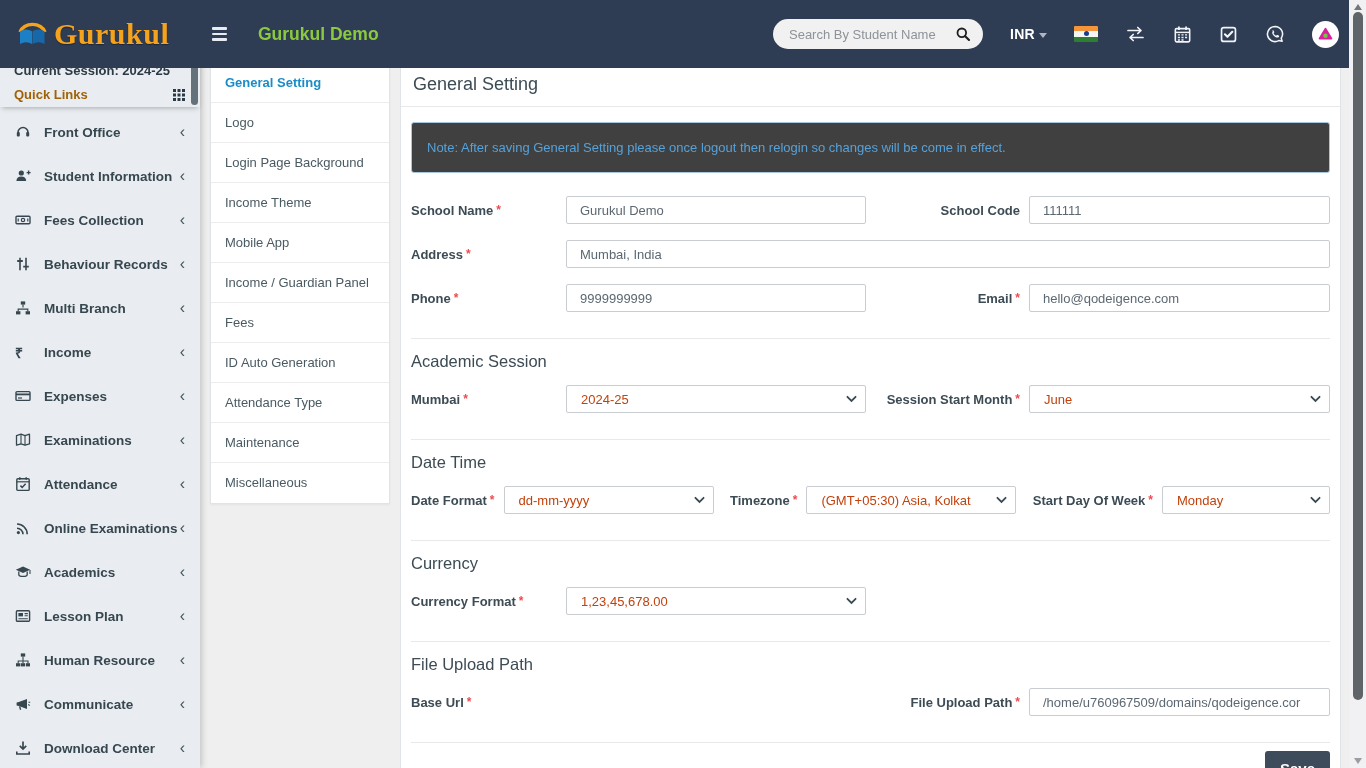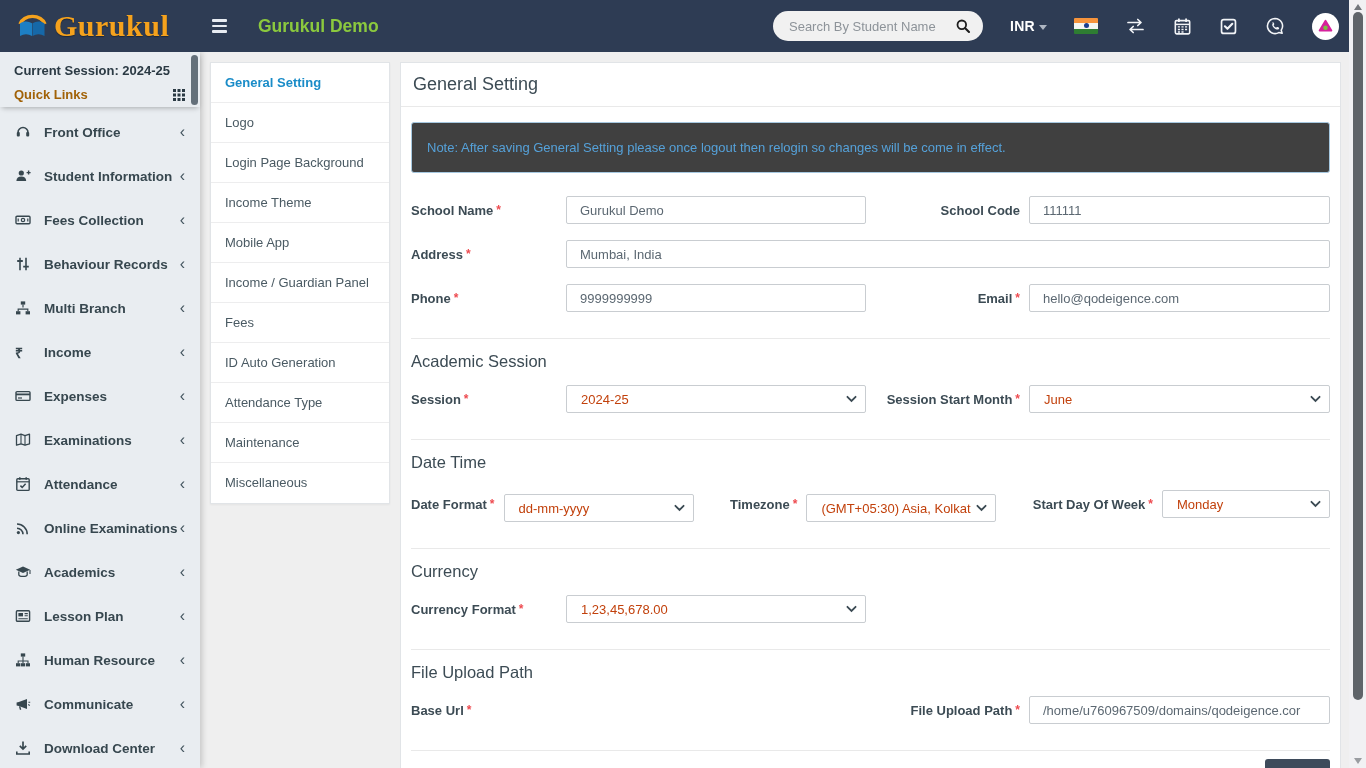--- a/index.html
+++ b/index.html
@@ -1,20 +1,20 @@
 <!DOCTYPE html>
 <html><head>
 <meta charset="utf-8">
 <style>
   * { margin:0; padding:0; box-sizing:border-box; }
   html,body { width:1366px; height:768px; overflow:hidden; }
   body { font-family:"Liberation Sans", sans-serif; background:#efefef; position:relative; }
 
   
-  .navbar { position:absolute; top:0; left:0; width:1349px; height:52px; background:#2e3c54;
+  .navbar { position:absolute; top:0; left:0; width:1349px; height:68px; background:#2e3c54;
             display:flex; align-items:center; z-index:30; }
   .logo { width:200px; display:flex; align-items:center; padding-left:14px; cursor:pointer; }
   .logo-text { font-family:"Liberation Serif", serif; font-weight:bold; font-size:30px;
                color:#f5a21d; margin-left:4px; letter-spacing:.5px; text-shadow:0 1px 1px rgba(0,0,0,.35); }
   .hamburger { width:20px; margin-left:12px; cursor:pointer; }
   .hamburger div { height:2.5px; background:#e8ecf2; margin:3px 0; border-radius:1px; width:15px; }
   .app-title { color:#8bc93e; font-weight:bold; font-size:17.5px; margin-left:26px; }
   .nav-right { margin-left:auto; display:flex; align-items:center; margin-right:10px; }
   .search-pill { width:210px; height:30px; background:#f1f1f1; border-radius:15px;
                  display:flex; align-items:center; padding:0 12px 0 16px; }
@@ -81,21 +81,21 @@
             padding:0 13px; font-size:13px; color:#5c6872; outline:none; background:#fff; }
   .sel { height:28px; border:1px solid #c9cdd1; border-radius:2px; background:#fff;
          display:flex; align-items:center; padding:0 26px 0 14px; font-size:13px; color:#c2410c;
          position:relative; cursor:pointer; white-space:nowrap; overflow:hidden; }
   .sel .sel-caret { position:absolute; right:8px; top:9px; }
   .sep { border-top:1px solid #e9e9e9; margin-top:26px; }
   .sect-title { margin:13px 0 14px 0; font-size:16.5px; color:#3c4b54; }
   .dt-row { display:flex; align-items:center; justify-content:space-between; margin-bottom:16px; }
   .dt-group { display:flex; align-items:center; }
   .dt-lab { font-size:13px; font-weight:bold; color:#3c4b54; padding-right:9px; white-space:nowrap; }
-  .w190 { width:190px;margin-top:8px; } .w168 { width:168px; }
+  .w190 { width:210px; } .w168 { width:168px; }
   .save-row { display:flex; justify-content:flex-end; padding-top:8px; }
   .save-btn { background:#3e4b5b; color:#fff; border:none; border-radius:3px; font-size:15px;
               font-weight:bold; padding:9px 15px; cursor:pointer; font-family:"Liberation Sans", sans-serif; }
 
   
   .page-scrollbar { position:absolute; top:0; right:0; width:17px; height:768px; background:#f1f1f3;
                     z-index:40; }
   .sb-arrow { position:absolute; left:0; width:17px; height:14px; display:flex;
               align-items:center; justify-content:center; }
   .sb-up { top:0; } .sb-down { bottom:0; }
@@ -433,21 +433,21 @@
       <div class="frow">
         <span class="lab"><span>Phone</span><span class="req">*</span></span>
         <span class="in-left"><input class="f" value="9999999999" style=""></span>
         <span class="lab-r"><span>Email</span><span class="req">*</span></span>
         <span class="in-right"><input class="f" value="hello@qodeigence.com" style=""></span>
       </div>
 
       <div class="sep"></div>
       <div class="sect-title">Academic Session</div>
       <div class="frow">
-        <span class="lab"><span>Session</span><span class="req">*</span></span>
+        <span class="lab"><span>Mumbai</span><span class="req">*</span></span>
         <span class="in-left">
           <div class="sel">
             <span>2024-25</span>
             <span class="sel-caret">
                 <svg width="11" height="8" viewBox="0 0 11 8">
                   <path d="M1.4 1.8 L5.5 6 L9.6 1.8" fill="none" stroke="#3c4b54" stroke-width="1.8" stroke-linecap="round"></path>
                 </svg>
               </span>
           </div>
         </span>

